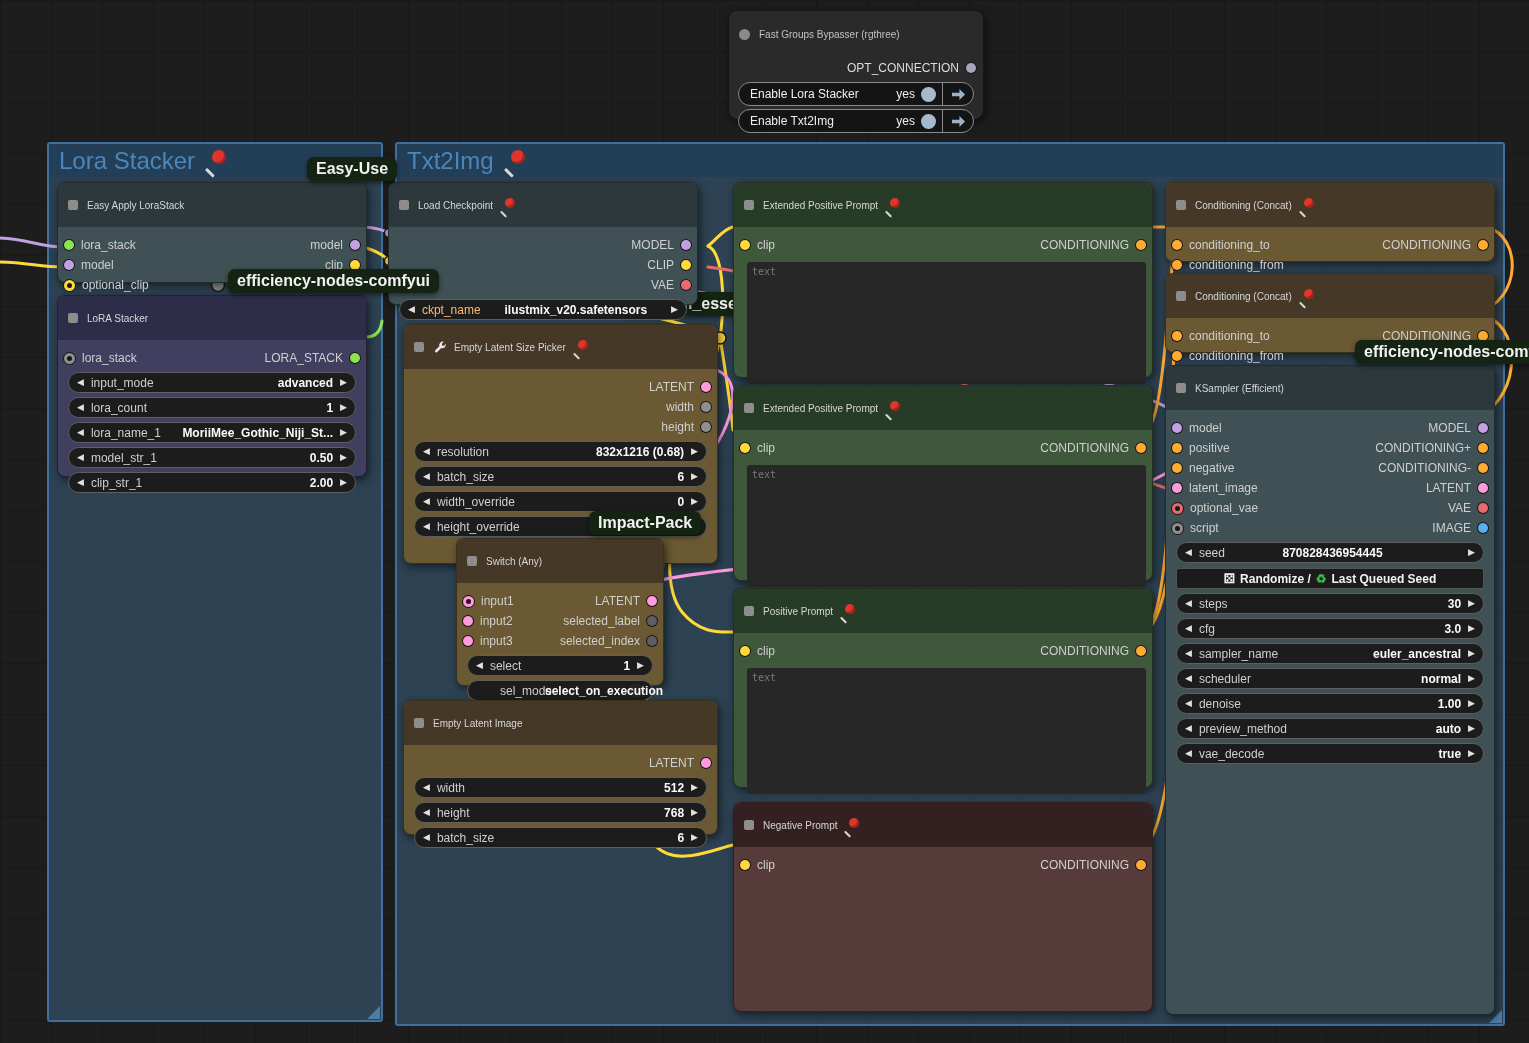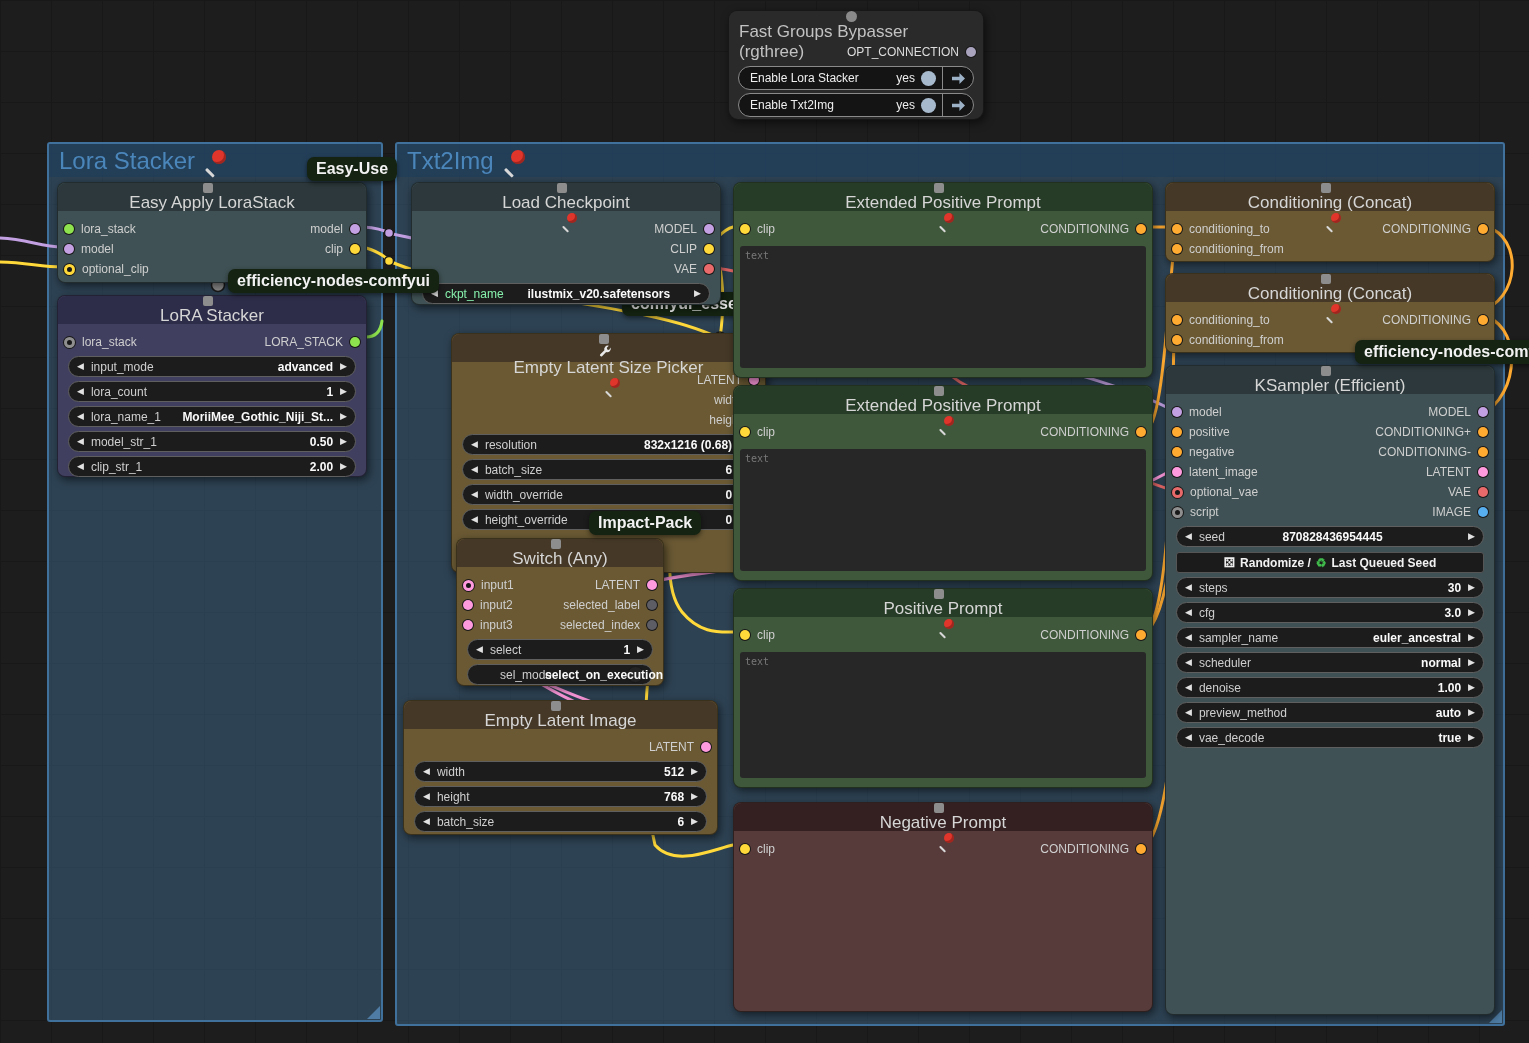--- a/index.html
+++ b/index.html
@@ -11,21 +11,21 @@
   
   .group{position:absolute;z-index:1;background:rgba(70,120,160,0.42);border:2px solid #40719c;border-radius:3px;box-sizing:border-box;}
   .group-titlebar{height:33px;background:rgba(25,60,95,0.45);display:flex;align-items:center;padding:0 10px;}
   .group-title{font-size:24px;color:#4b86bb;font-weight:400;}
   .gresize{position:absolute;right:1px;bottom:1px;width:0;height:0;border-style:solid;border-width:0 0 13px 13px;border-color:transparent transparent #4e7ca4 transparent;}
   
   #wires{position:absolute;left:0;top:0;z-index:2;}
   #wires path{fill:none;stroke-width:3;stroke-linecap:round;}
   
   .node{position:absolute;z-index:4;border-radius:8px;box-sizing:border-box;box-shadow:2px 3px 9px rgba(0,0,0,.55);border:1px solid rgba(0,0,0,.45);}
-  .nhead{display:flex;align-items:center;height:28px;padding:0 10px;border-radius:8px 8px 0 0;font-size:17px;color:#d6d6d6;flex-direction:column;}
+  .nhead{display:flex;align-items:center;height:28px;padding:8px 10px;border-radius:8px 8px 0 0;font-size:10px;color:#d6d6d6;}
   .csq{width:10px;height:10px;background:#8d8d8d;border-radius:2px;margin-right:9px;flex:none;}
   .ccirc{width:11px;height:11px;background:#8a8a8a;border-radius:50%;margin-right:9px;flex:none;}
   .n-teal{background:#3f5154}.n-teal .nhead{background:#2c383b}
   .n-purple{background:#403f60}.n-purple .nhead{background:#2e2d49}
   .n-brown{background:#6a5933}.n-brown .nhead{background:#453827}
   .n-green{background:#3f583b}.n-green .nhead{background:#263c26}
   .n-maroon{background:#573b3b}.n-maroon .nhead{background:#342020}
   .n-dark{background:#2a2a2a;border-radius:10px;}
   
   .pin{position:relative;width:15px;height:15px;display:inline-block;margin-left:7px;flex:none;}
@@ -47,25 +47,25 @@
   .c-latent{background:#ff9ade}.rc-latent{border-color:#ff9ade}
   .c-cond{background:#ffab31}
   .c-stack{background:#8de24e}
   .c-image{background:#58aff0}
   .c-grey{background:#8f8f8f}.rc-grey{border-color:#8f8f8f}
   .c-dkgrey{background:#5d5d66}.c-opt{background:#aaa3bd}
   
   .widget{height:19px;background:#1c1c1c;border:1px solid #5f5f5f;border-radius:11px;margin:4px 10px 0 10px;display:flex;align-items:center;padding:0 8px;font-size:12px;color:#cfcfcf;gap:7px;}
   .warr{font-size:9px;color:#e2e2e2;line-height:1;flex:none;}
   .wvalue{margin-left:auto;color:#fafafa;font-weight:700;white-space:nowrap;}
-  .widget.center .wlabel{color:#86efac}
+  .widget.center .wlabel{color:#fdba74}
   .widget.center .wvalue{margin-left:auto;margin-right:auto;}
   .btnw{height:19px;background:#1b1b1b;border:1px solid #555;border-radius:3px;margin:5px 10px 0 10px;display:flex;align-items:center;justify-content:center;font-size:12px;color:#f2f2f2;font-weight:700;gap:5px;}
   .die{color:#eee;font-size:13px}.recy{color:#3fba4b;font-size:12px}
-  .ta{margin:7px 6px 0 6px;background:#272727;border-radius:3px;color:#787878;
+  .ta{margin:7px 6px 0 13px;background:#272727;border-radius:3px;color:#787878;
      font-family:"DejaVu Sans Mono", monospace;font-size:10px;padding:4px 5px;box-sizing:border-box;overflow:hidden;}
   .ta.filled{color:#e6e6e6;font-weight:700;line-height:1.55;white-space:pre-wrap;}
   
   .overlaprow{position:relative;}
   .ov1{position:absolute;left:32px;color:#cfcfcf;}
   .ov2{position:absolute;left:46px;color:#fafafa;font-weight:700;padding-left:31px;}
   .ovtoggle{margin-left:auto;width:15px;height:15px;border-radius:50%;background:#242424;border:1px solid #191919;flex:none;}
   
   .optrow{display:flex;align-items:center;justify-content:flex-end;gap:7px;height:22px;padding:0 7px;font-size:12px;color:#ddd;}
   .fgrow{display:flex;align-items:center;height:22px;border:1px solid #8a8a8a;border-radius:12px;background:#141414;margin:3px 9px 0 9px;padding-left:11px;font-size:12px;color:#efefef;overflow:hidden;justify-content:space-between;}
@@ -236,21 +236,21 @@
       <span class="warr">▶</span>
     </div>
     <div class="widget">
       <span class="warr">◀</span>
       <span class="wlabel">clip_str_1</span>
       <span class="wvalue">2.00</span>
       <span class="warr">▶</span>
     </div>
   </div>
 
-  <div class="node n-teal" style="left:411px;top:182px;width:310px;height:123px;">
+  <div class="node n-teal" style="left:388px;top:182px;width:310px;height:123px;">
     <div class="nhead">
       <span class="csq"></span>
       <span>Load Checkpoint</span>
       <span class="pin"></span>
     </div>
     <div class="prows">
       <div class="prow">
           <span class="pr">
             <span>MODEL</span>
             <i class="dot c-model"></i>
@@ -270,21 +270,21 @@
         </div>
     </div>
     <div class="widget center">
       <span class="warr">◀</span>
       <span class="wlabel">ckpt_name</span>
       <span class="wvalue">ilustmix_v20.safetensors</span>
       <span class="warr">▶</span>
     </div>
   </div>
 
-  <div class="node n-brown" style="left:403px;top:333px;width:315px;height:240px;margin-left:48px;">
+  <div class="node n-brown" style="left:403px;top:324px;width:315px;height:240px;">
     <div class="nhead">
       <span class="csq"></span>
       <span class="wrench">
           <svg width="14" height="14" viewBox="0 0 24 24">
             <path fill="#e8e8e8" d="M21.6 6.2a6 6 0 0 1-7.6 7.6L7 20.8a2.2 2.2 0 0 1-3.1-3.1l7-7a6 6 0 0 1 7.6-7.6l-3.4 3.4.7 3.1 3.1.7z"></path>
           </svg>
         </span>
       <span>Empty Latent Size Picker</span>
       <span class="pin"></span>
     </div>

